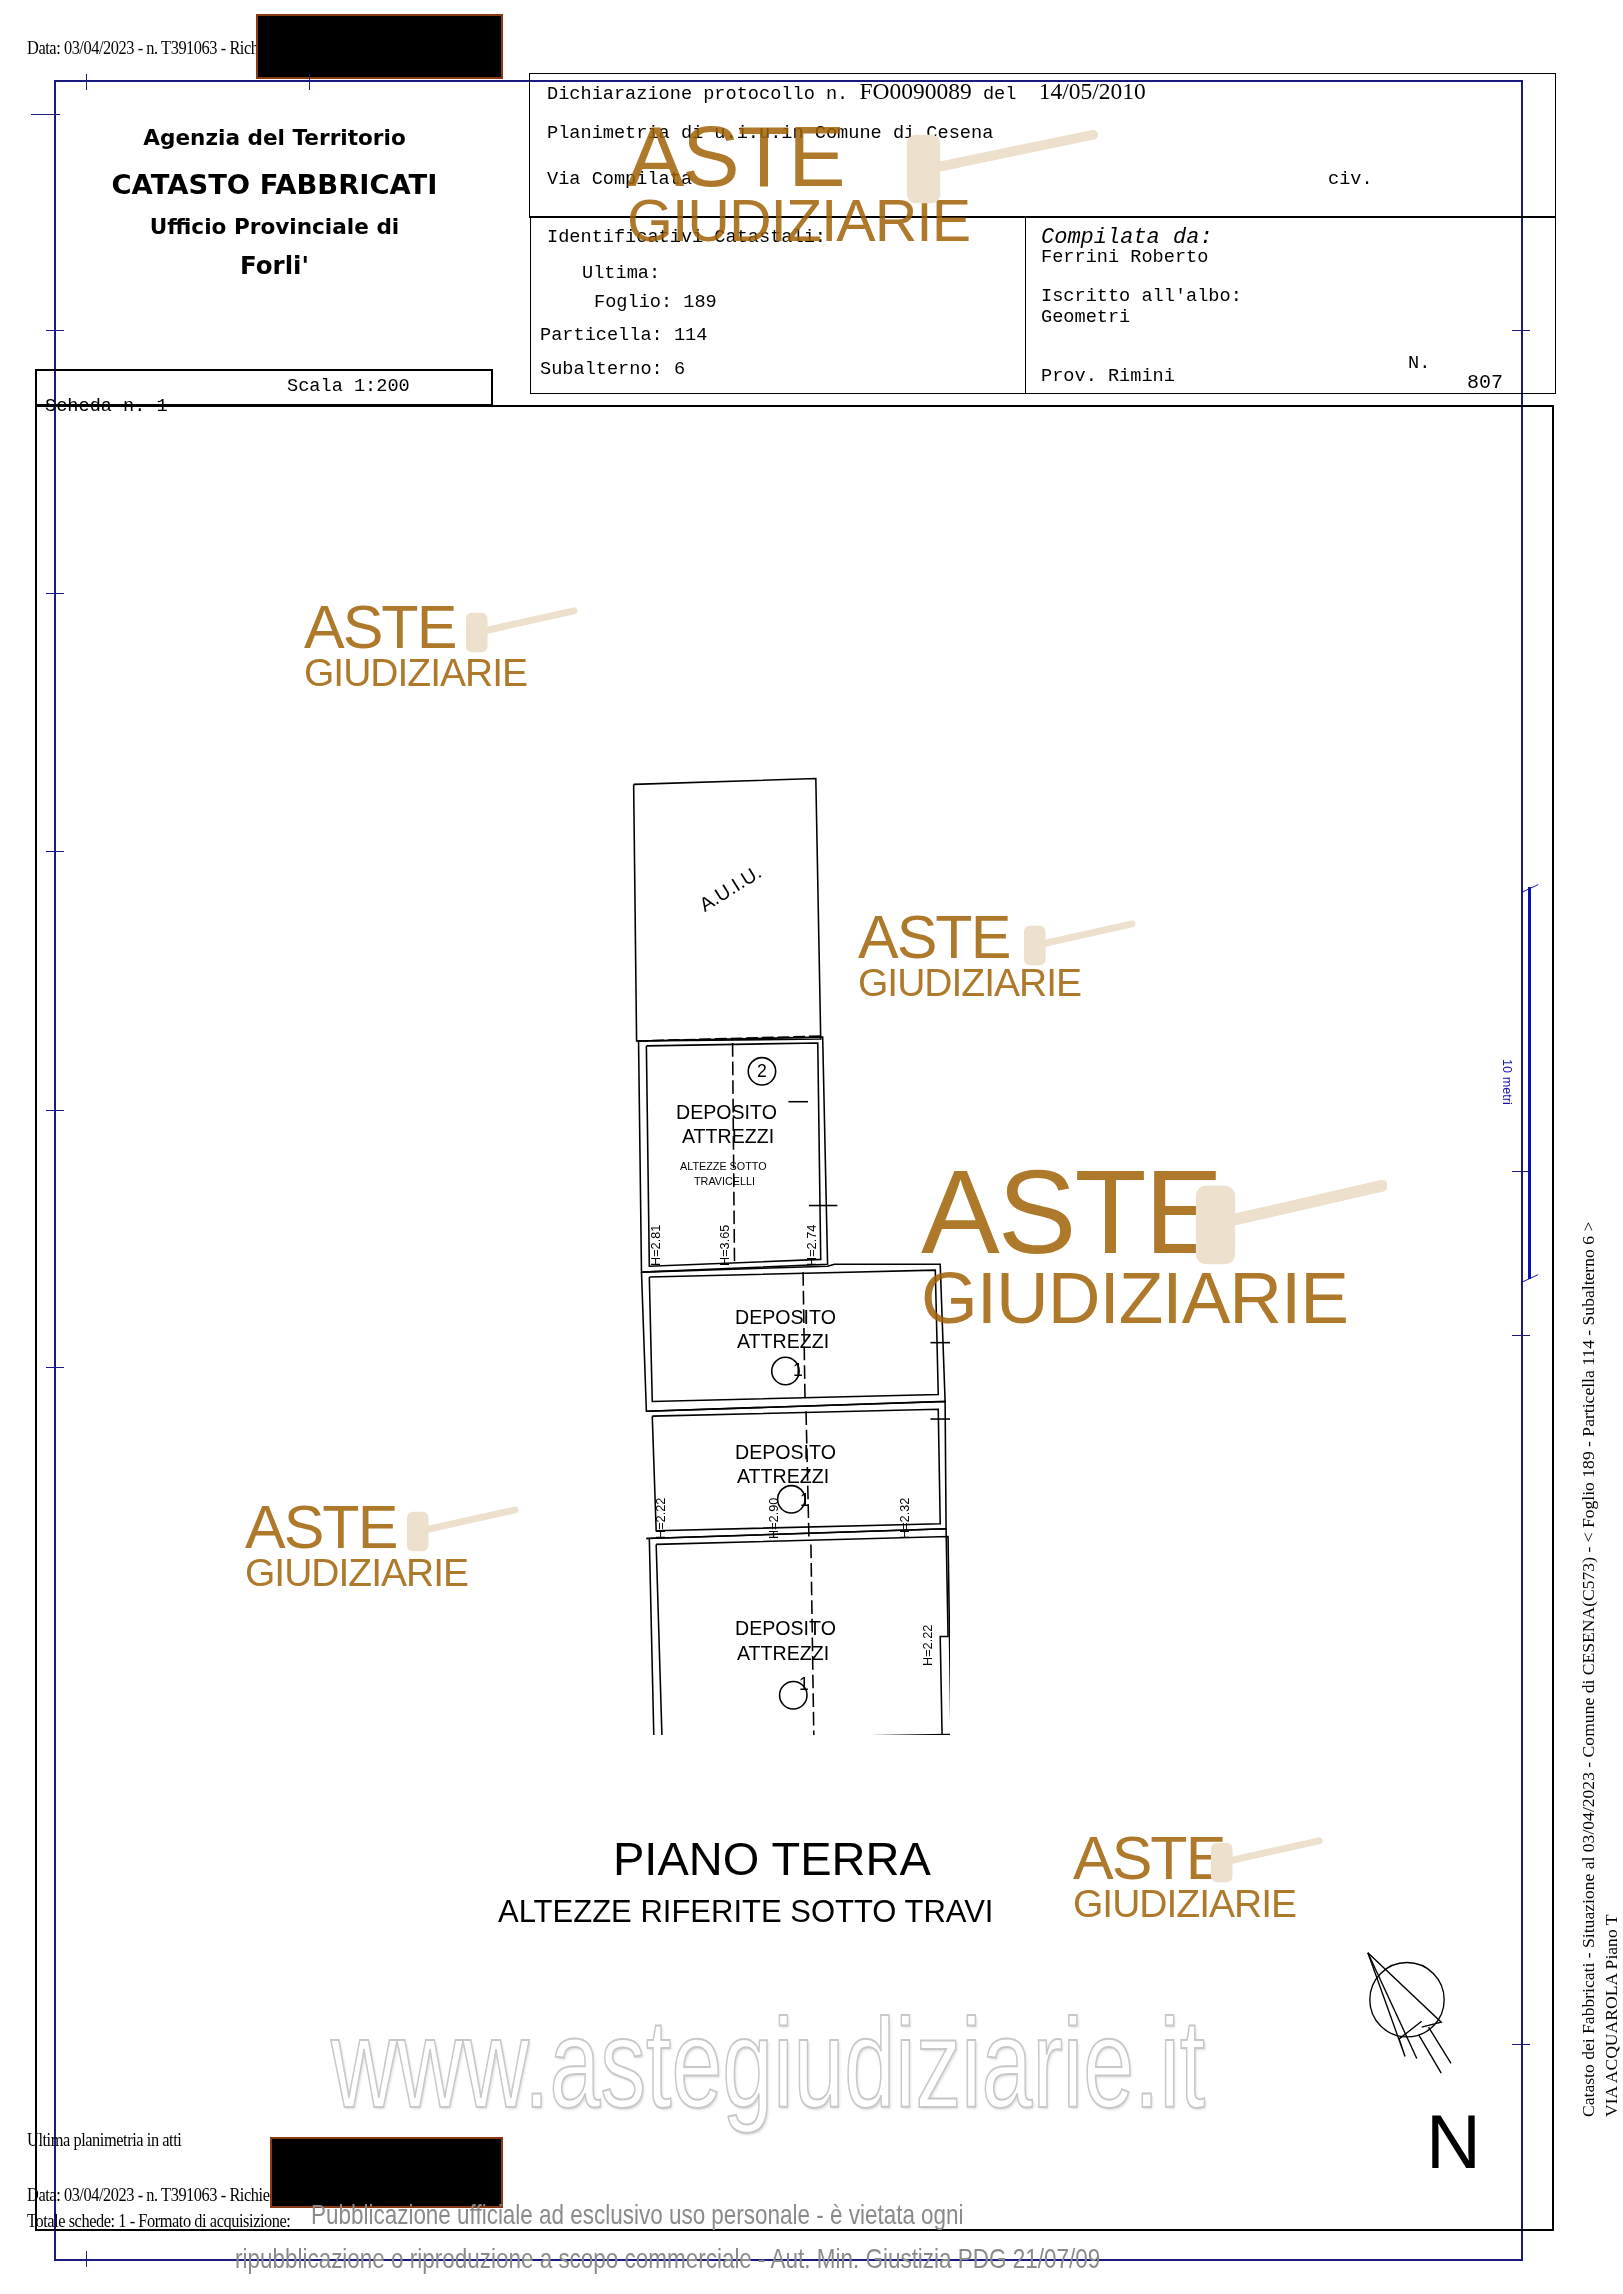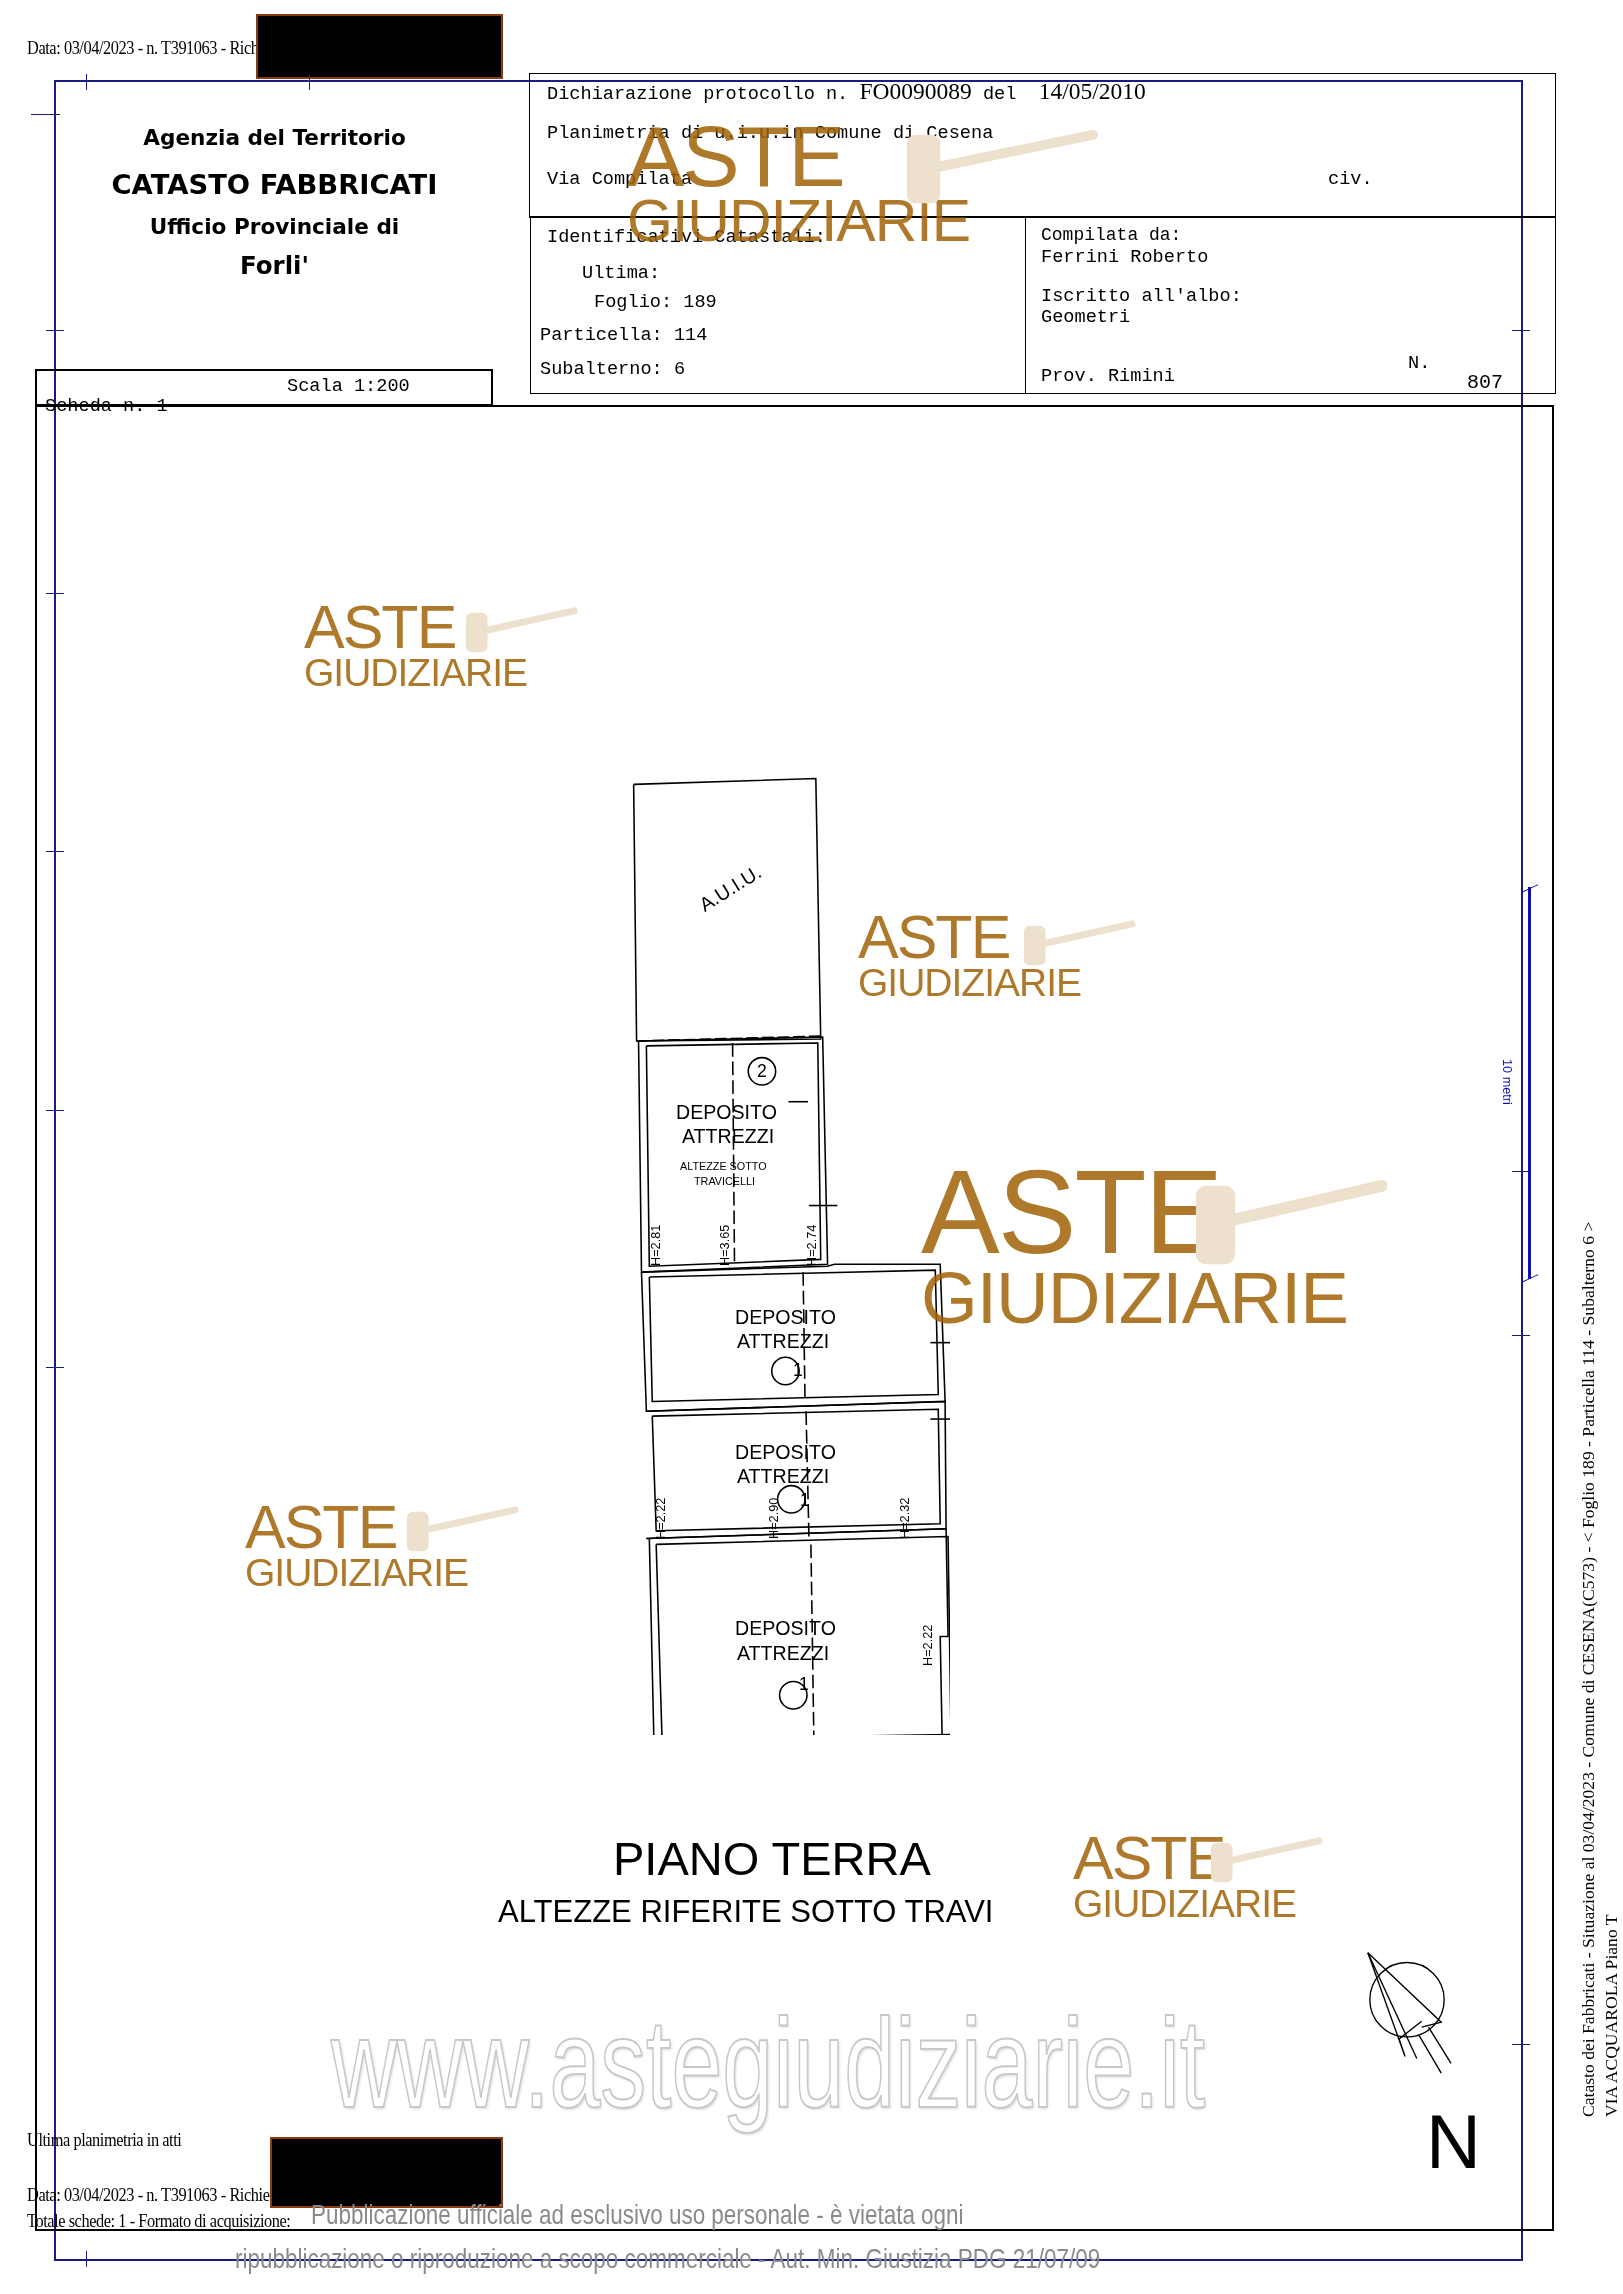--- a/index.html
+++ b/index.html
@@ -65,21 +65,21 @@
 <div class="abs mono" style="left:1328px;top:169px;font-size:18.6px;">civ.</div>
 
 <div class="abs box" style="left:530px;top:216px;width:496px;height:178px;"></div>
 <div class="abs mono" style="left:547px;top:227px;font-size:18.6px;">Identificativi Catastali:</div>
 <div class="abs mono" style="left:582px;top:263px;font-size:18.6px;">Ultima:</div>
 <div class="abs mono" style="left:594px;top:292px;font-size:18.6px;">Foglio: 189</div>
 <div class="abs mono" style="left:540px;top:325px;font-size:18.6px;">Particella: 114</div>
 <div class="abs mono" style="left:540px;top:359px;font-size:18.6px;">Subalterno: 6</div>
 
 <div class="abs box" style="left:1025px;top:216px;width:531px;height:178px;"></div>
-<div class="abs mono" style="left:1041px;top:225px;font-size:18px;">Compilata da:</div>
+<div class="abs mono" style="left:1041px;top:225px;font-size:22px;font-style:italic;">Compilata da:</div>
 <div class="abs mono" style="left:1041px;top:247px;font-size:18.6px;">Ferrini Roberto</div>
 <div class="abs mono" style="left:1041px;top:286px;font-size:18.6px;">Iscritto all'albo:</div>
 <div class="abs mono" style="left:1041px;top:307px;font-size:18.6px;">Geometri</div>
 <div class="abs mono" style="left:1041px;top:355px;font-size:18.6px;margin-top:11px;">Prov. Rimini</div>
 <div class="abs mono" style="left:1408px;top:353px;font-size:18.6px;">N.</div>
 <div class="abs mono" style="left:1467px;top:371px;font-size:20px;">807</div>
 
 <div class="abs" style="left:35px;top:405px;width:1519px;height:1826px;border:2.9px double #000;box-sizing:border-box;"></div>
 
 <div class="abs" style="left:1528px;top:887px;width:2.9px;height:392px;background:#1010b0;"></div>

